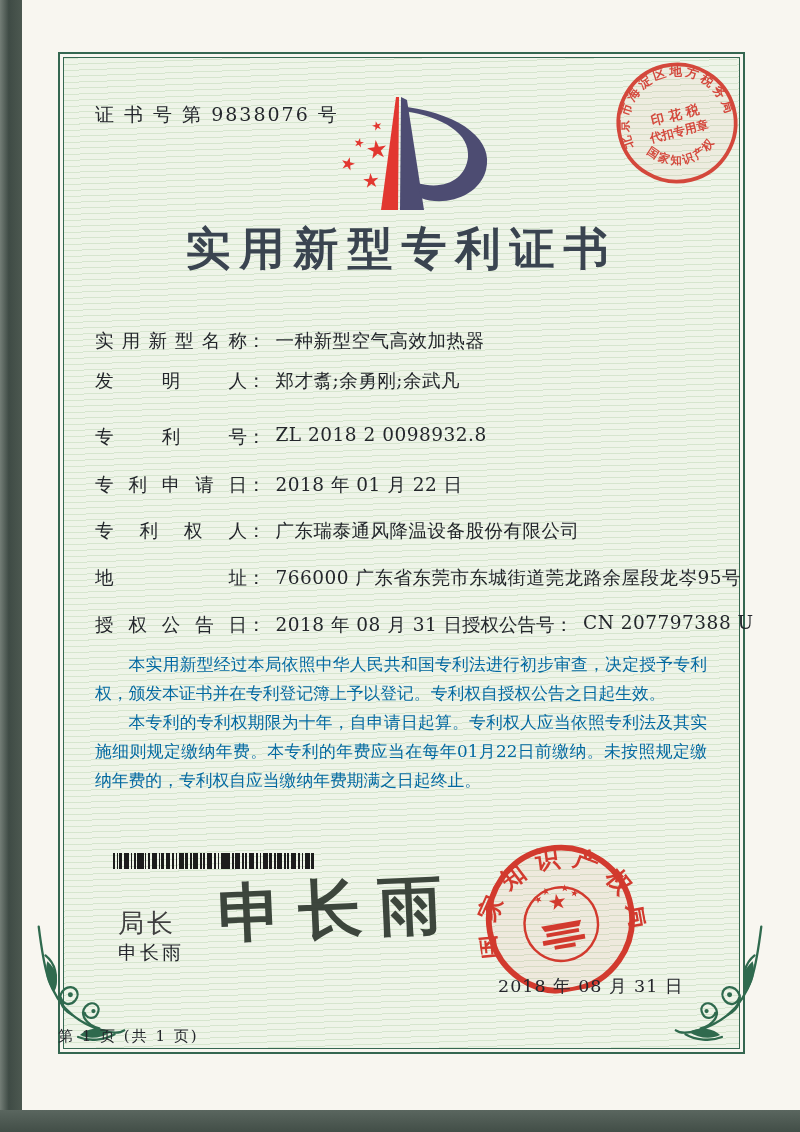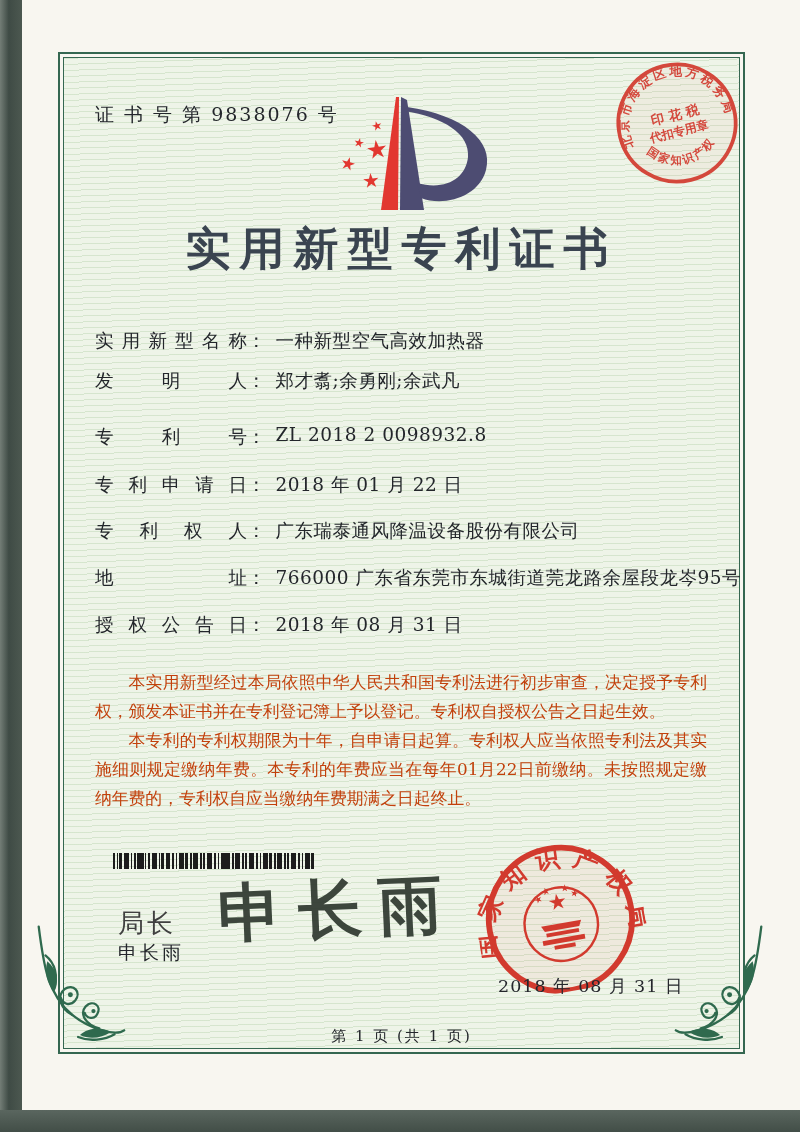--- a/index.html
+++ b/index.html
@@ -17,35 +17,35 @@
     background-image:repeating-linear-gradient(178deg,rgba(162,198,150,0.32) 0px,rgba(162,198,150,0.32) 1px,transparent 1px,transparent 6px);}
   .abs{position:absolute;}
   .cert-no{left:95px;top:102px;font-size:19px;color:#23262b;letter-spacing:2px;}
   .page-title{left:58px;top:219px;width:687px;text-align:center;font-size:45px;font-weight:700;
     color:#3a4450;letter-spacing:9px;}
   .row{left:95px;height:26px;font-size:18.5px;color:#23262b;white-space:nowrap;}
   .lbl{display:inline-block;width:152px;text-align:justify;text-align-last:justify;vertical-align:top;}
   .colon{display:inline-block;vertical-align:top;}
   .val{margin-left:10px;display:inline-block;vertical-align:top;letter-spacing:0.5px;}
   .grant-no{left:462px;top:612px;font-size:18.5px;color:#23262b;white-space:nowrap;}
-  .paras{left:95px;top:650px;width:612px;font-size:16.8px;line-height:1.73;color:#c2410c;text-align:justify;margin-top:18px;}
+  .paras{left:95px;top:650px;width:612px;font-size:16.8px;line-height:1.73;color:#0369a1;text-align:justify;}
   .paras p{margin:0;text-indent:2em;}
   .barcode{left:113px;top:853px;width:203px;height:16px;
     background-image:
       repeating-linear-gradient(90deg,#1c1c1c 0 1.5px,transparent 1.5px 3.5px),
       repeating-linear-gradient(90deg,#1c1c1c 0 1px,transparent 1px 6px),
       repeating-linear-gradient(90deg,transparent 0 11px,#1c1c1c 11px 14px);}
   .commissioner-title{left:118px;top:906px;font-size:26px;color:#404040;letter-spacing:3px;}
   .commissioner-name{left:118px;top:940px;font-size:19px;color:#23262b;letter-spacing:3px;}
   .signature{left:218px;top:866px;font-size:64px;color:#2e382f;letter-spacing:16px;
     transform:rotate(-2.5deg);font-weight:600;opacity:.92;white-space:nowrap;}
   .seal-wrap{left:476px;top:842px;width:168px;height:150px;transform:rotate(-10deg);}
   .seal-date{left:498px;top:974px;font-size:17.5px;color:#24262c;letter-spacing:1px;}
   .tax-stamp{left:614px;top:60px;width:126px;height:126px;transform:rotate(-14deg);opacity:.92;}
-  .footer{left:58px;top:1027px;width:687px;text-align:center;font-size:15px;color:#23262b;letter-spacing:2px;}
+  .footer{left:58px;top:1027px;width:687px;font-size:15px;color:#23262b;letter-spacing:2px;}
   .logo{left:297px;top:94px;width:214px;height:124px;}
   .flourish{width:96px;height:136px;}
   .flourish-right{left:672px;top:922px;}
   .flourish-left{left:32px;top:922px;transform:scaleX(-1);}
 </style>
 </head>
 <body>
 
 <div id="stage">
 
@@ -136,20 +136,23 @@
   </div>
   <div class="abs row" style="top:518px">
     <span class="lbl">专利权人</span><span class="colon">：</span><span class="val">广东瑞泰通风降温设备股份有限公司</span>
   </div>
   <div class="abs row" style="top:565px">
     <span class="lbl">地址</span><span class="colon">：</span><span class="val">766000 广东省东莞市东城街道莞龙路余屋段龙岑95号</span>
   </div>
   <div class="abs row" style="top:612px">
     <span class="lbl">授权公告日</span><span class="colon">：</span><span class="val">2018 年 08 月 31 日</span>
   </div>
+  <div class="abs grant-no">
+    <span>授权公告号</span><span>：</span><span class="val">CN 207797388 U</span>
+  </div>
 
   <div class="abs paras">
     <p>本实用新型经过本局依照中华人民共和国专利法进行初步审查，决定授予专利权，颁发本证书并在专利登记簿上予以登记。专利权自授权公告之日起生效。</p>
     <p>本专利的专利权期限为十年，自申请日起算。专利权人应当依照专利法及其实施细则规定缴纳年费。本专利的年费应当在每年01月22日前缴纳。未按照规定缴纳年费的，专利权自应当缴纳年费期满之日起终止。</p>
   </div>
 
   <div class="abs barcode"></div>
 
   <div class="abs commissioner-title">局长</div>
   <div class="abs commissioner-name">申长雨</div>

